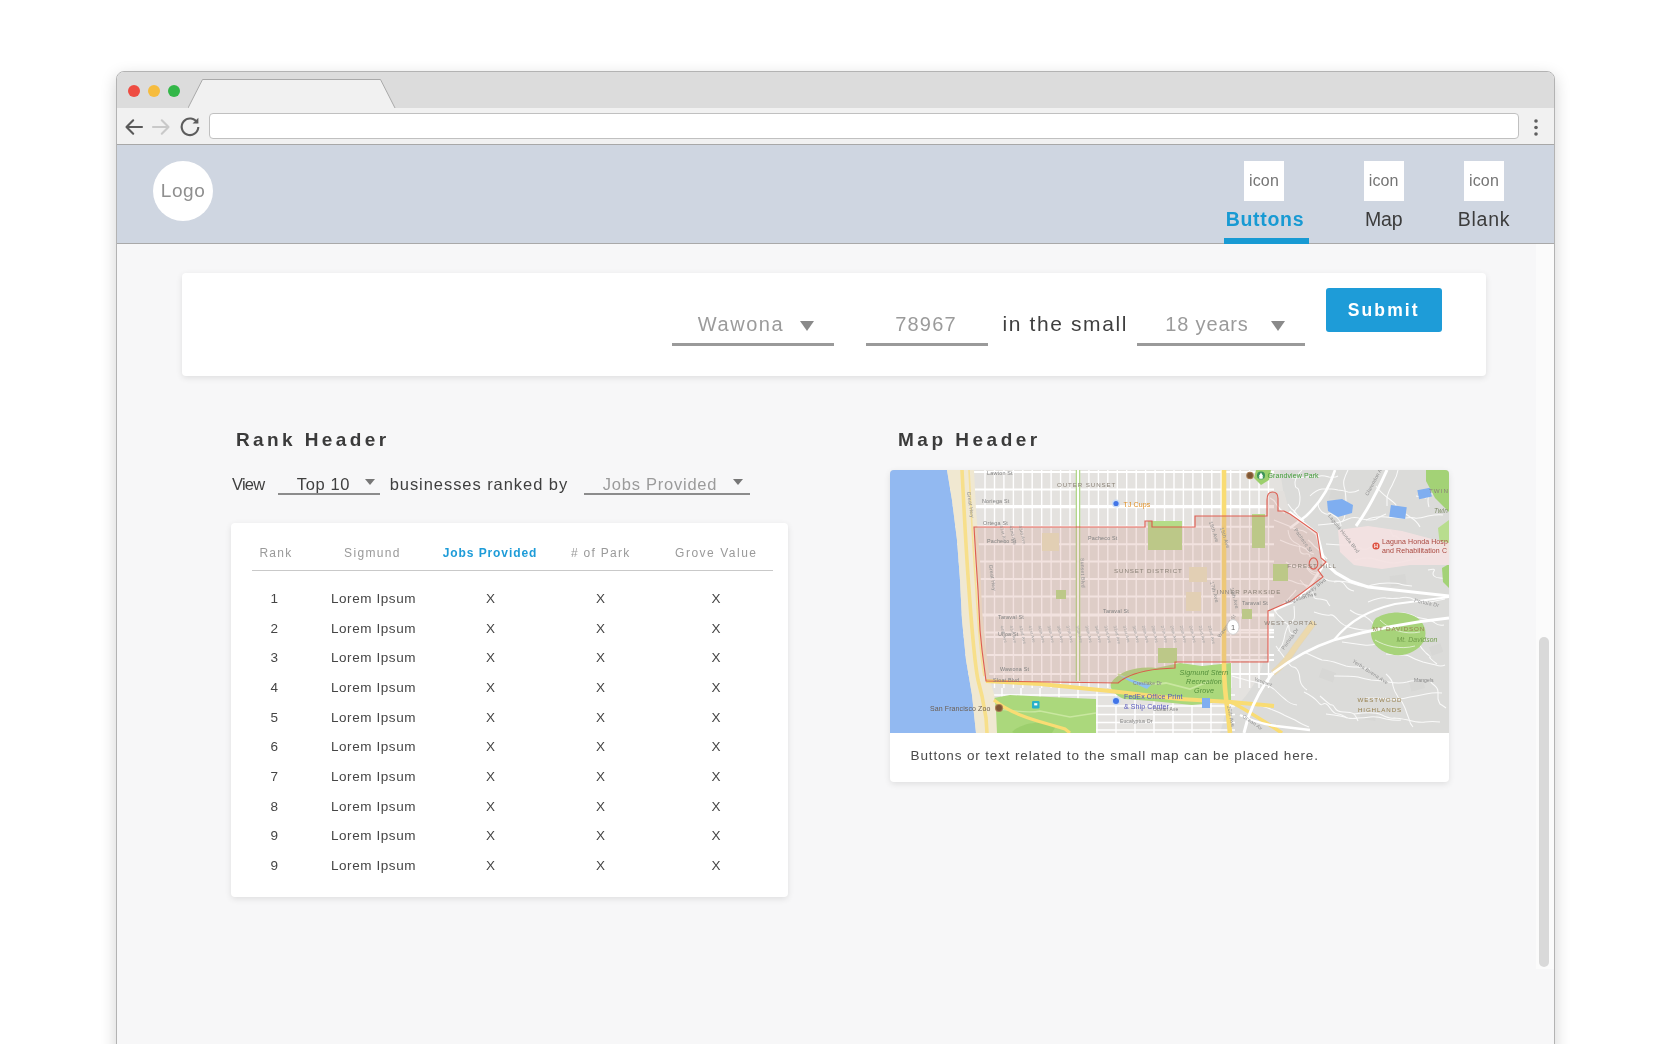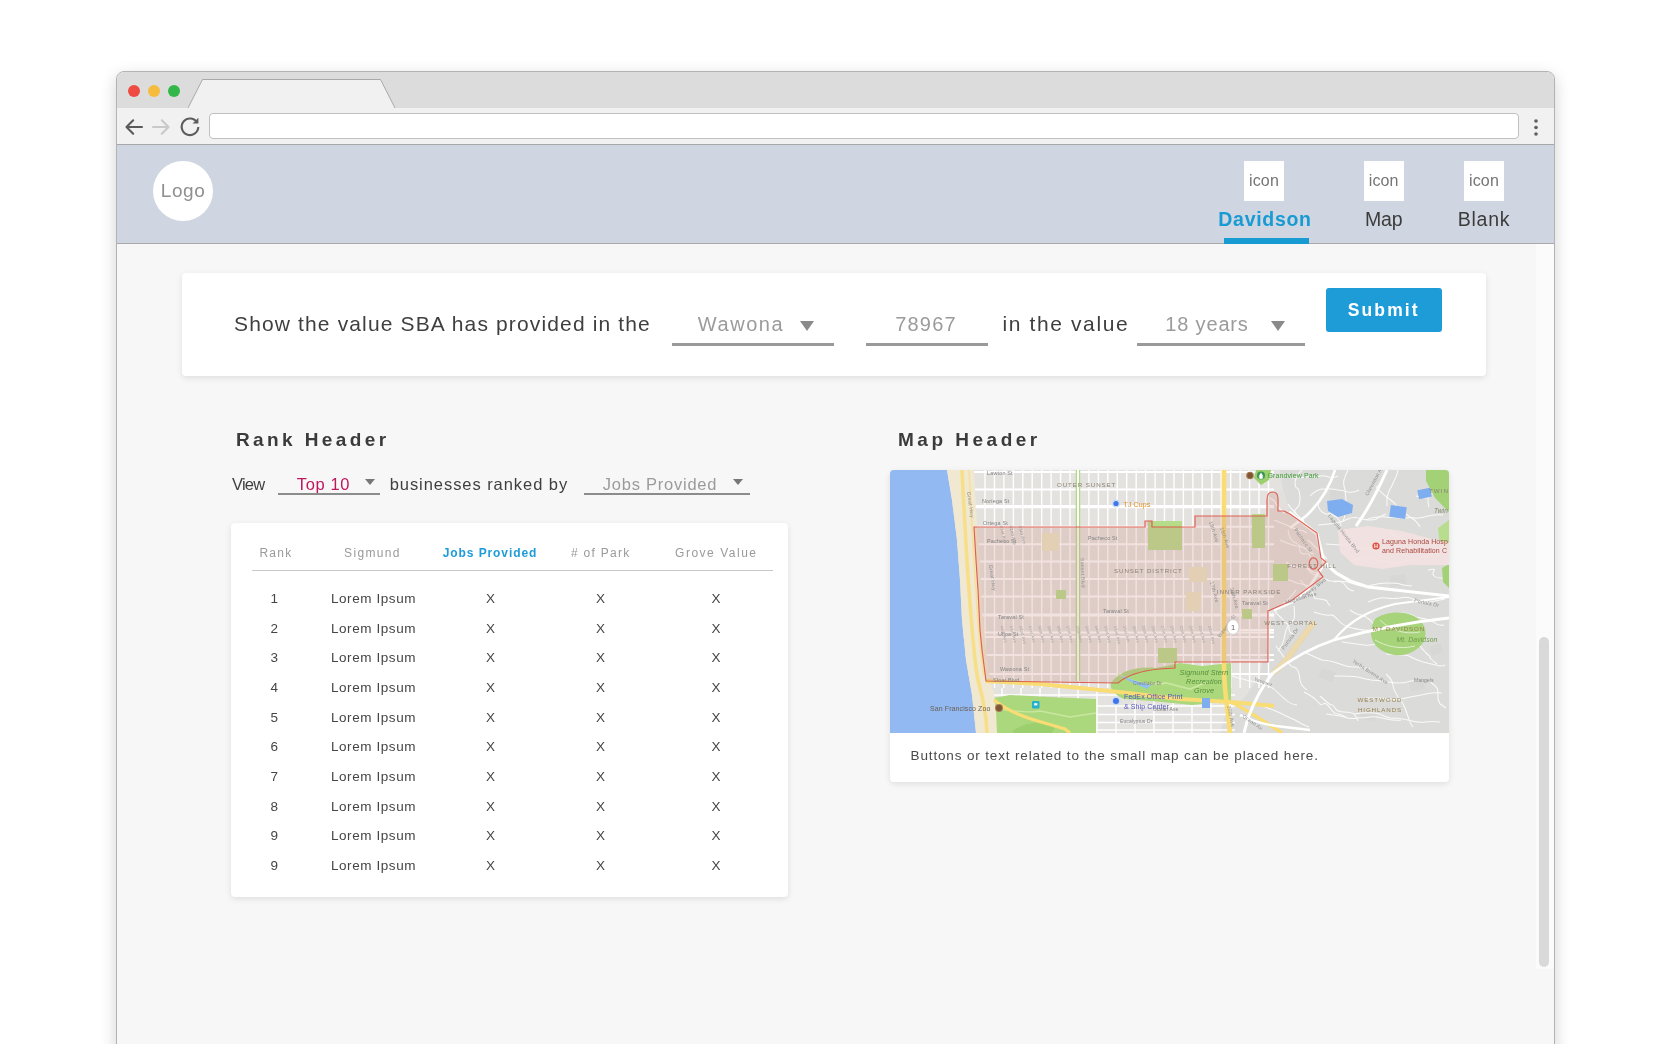--- a/index.html
+++ b/index.html
@@ -54,45 +54,44 @@
     </svg>
     <div class="urlbar"></div>
     <svg class="abs" style="left:1412px;top:46px" width="14" height="19" viewBox="0 0 14 19">
       <circle cx="7" cy="3" r="1.8" fill="#5f5f5f"></circle>
       <circle cx="7" cy="9.5" r="1.8" fill="#5f5f5f"></circle>
       <circle cx="7" cy="16" r="1.8" fill="#5f5f5f"></circle>
     </svg>
     <div class="hdr">
       <div class="logo">Logo</div>
       <div class="icobox" style="left:1127px">icon</div>
-      <div class="navlab on" style="left:1048px;letter-spacing:0.7px">Davidson</div>
+      <div class="navlab on" style="left:1048px;letter-spacing:0.7px">Buttons</div>
       <div class="icobox" style="left:1246.7px">icon</div>
       <div class="navlab" style="left:1166.7px;letter-spacing:-0.25px">Map</div>
       <div class="icobox" style="left:1347px">icon</div>
       <div class="navlab" style="left:1267px;letter-spacing:0.78px">Blank</div>
       <div class="bluebar" style="left:1106.5px;width:85px"></div>
     </div>
     <div class="track">
       <div class="thumb" style="top:393px;height:330px"></div>
     </div>
     <div class="card" style="left:64.8px;top:201.2px;width:1304px;height:102.8px"></div>
-    <div class="t qtext" style="left:117px;top:240.6px">Show the value SBA has provided in the</div>
     <div class="t sel ctr" style="left:624px;top:242.4px;letter-spacing:1.55px">Wawona</div>
     <div class="caret" style="left:683px;top:249.3px"></div>
     <div class="uline" style="left:555.2px;top:271.3px;width:162px;height:2.4px"></div>
     <div class="t sel ctr" style="left:809px;top:242.4px;letter-spacing:1.17px">78967</div>
     <div class="uline" style="left:749px;top:271.3px;width:122px;height:2.4px"></div>
-    <div class="t qtext" style="left:885.6px;top:240.6px;letter-spacing:1.6px">in the value</div>
+    <div class="t qtext" style="left:885.6px;top:240.6px;letter-spacing:1.6px">in the small</div>
     <div class="t sel ctr" style="left:1090px;top:242.4px;letter-spacing:0.84px">18 years</div>
     <div class="caret" style="left:1153.7px;top:249.3px"></div>
     <div class="uline" style="left:1019.6px;top:271.3px;width:168px;height:2.4px"></div>
     <div class="btn" style="left:1208.5px;top:216px;width:116.5px;height:44.3px">Submit</div>
     <div class="h2" style="left:119px;top:357.5px">Rank Header</div>
     <div class="t vtxt" style="left:115px;top:404px;letter-spacing:-0.79px">View</div>
-    <div class="t vtxt ctr" style="left:206.5px;top:404px;letter-spacing:0.64px;color:#be185d">Top 10</div>
+    <div class="t vtxt ctr" style="left:206.5px;top:404px;letter-spacing:0.64px;color:#404040">Top 10</div>
     <div class="caret2" style="left:247.9px;top:406.5px"></div>
     <div class="uline" style="left:160.7px;top:421.2px;width:102px;height:1.8px;background:#8c8c8c"></div>
     <div class="t vtxt" style="left:272.7px;top:404px;letter-spacing:0.94px">businesses ranked by</div>
     <div class="t vtxt ctr" style="left:543px;top:404px;letter-spacing:0.76px;color:#9b9b9b">Jobs Provided</div>
     <div class="caret2" style="left:615.7px;top:406.5px"></div>
     <div class="uline" style="left:467px;top:421.2px;width:166px;height:1.8px;background:#8c8c8c"></div>
     <div class="card" style="left:114px;top:451px;width:556.6px;height:374px"></div>
     <div class="t chead ctr" style="left:158.9px;top:474.5px;letter-spacing:1.25px">Rank</div>
     <div class="t chead ctr" style="left:255.4px;top:474.5px;letter-spacing:1.32px">Sigmund</div>
     <div class="t chead ctr bluehead" style="left:373px;top:474.5px;letter-spacing:0.91px">Jobs Provided</div>

